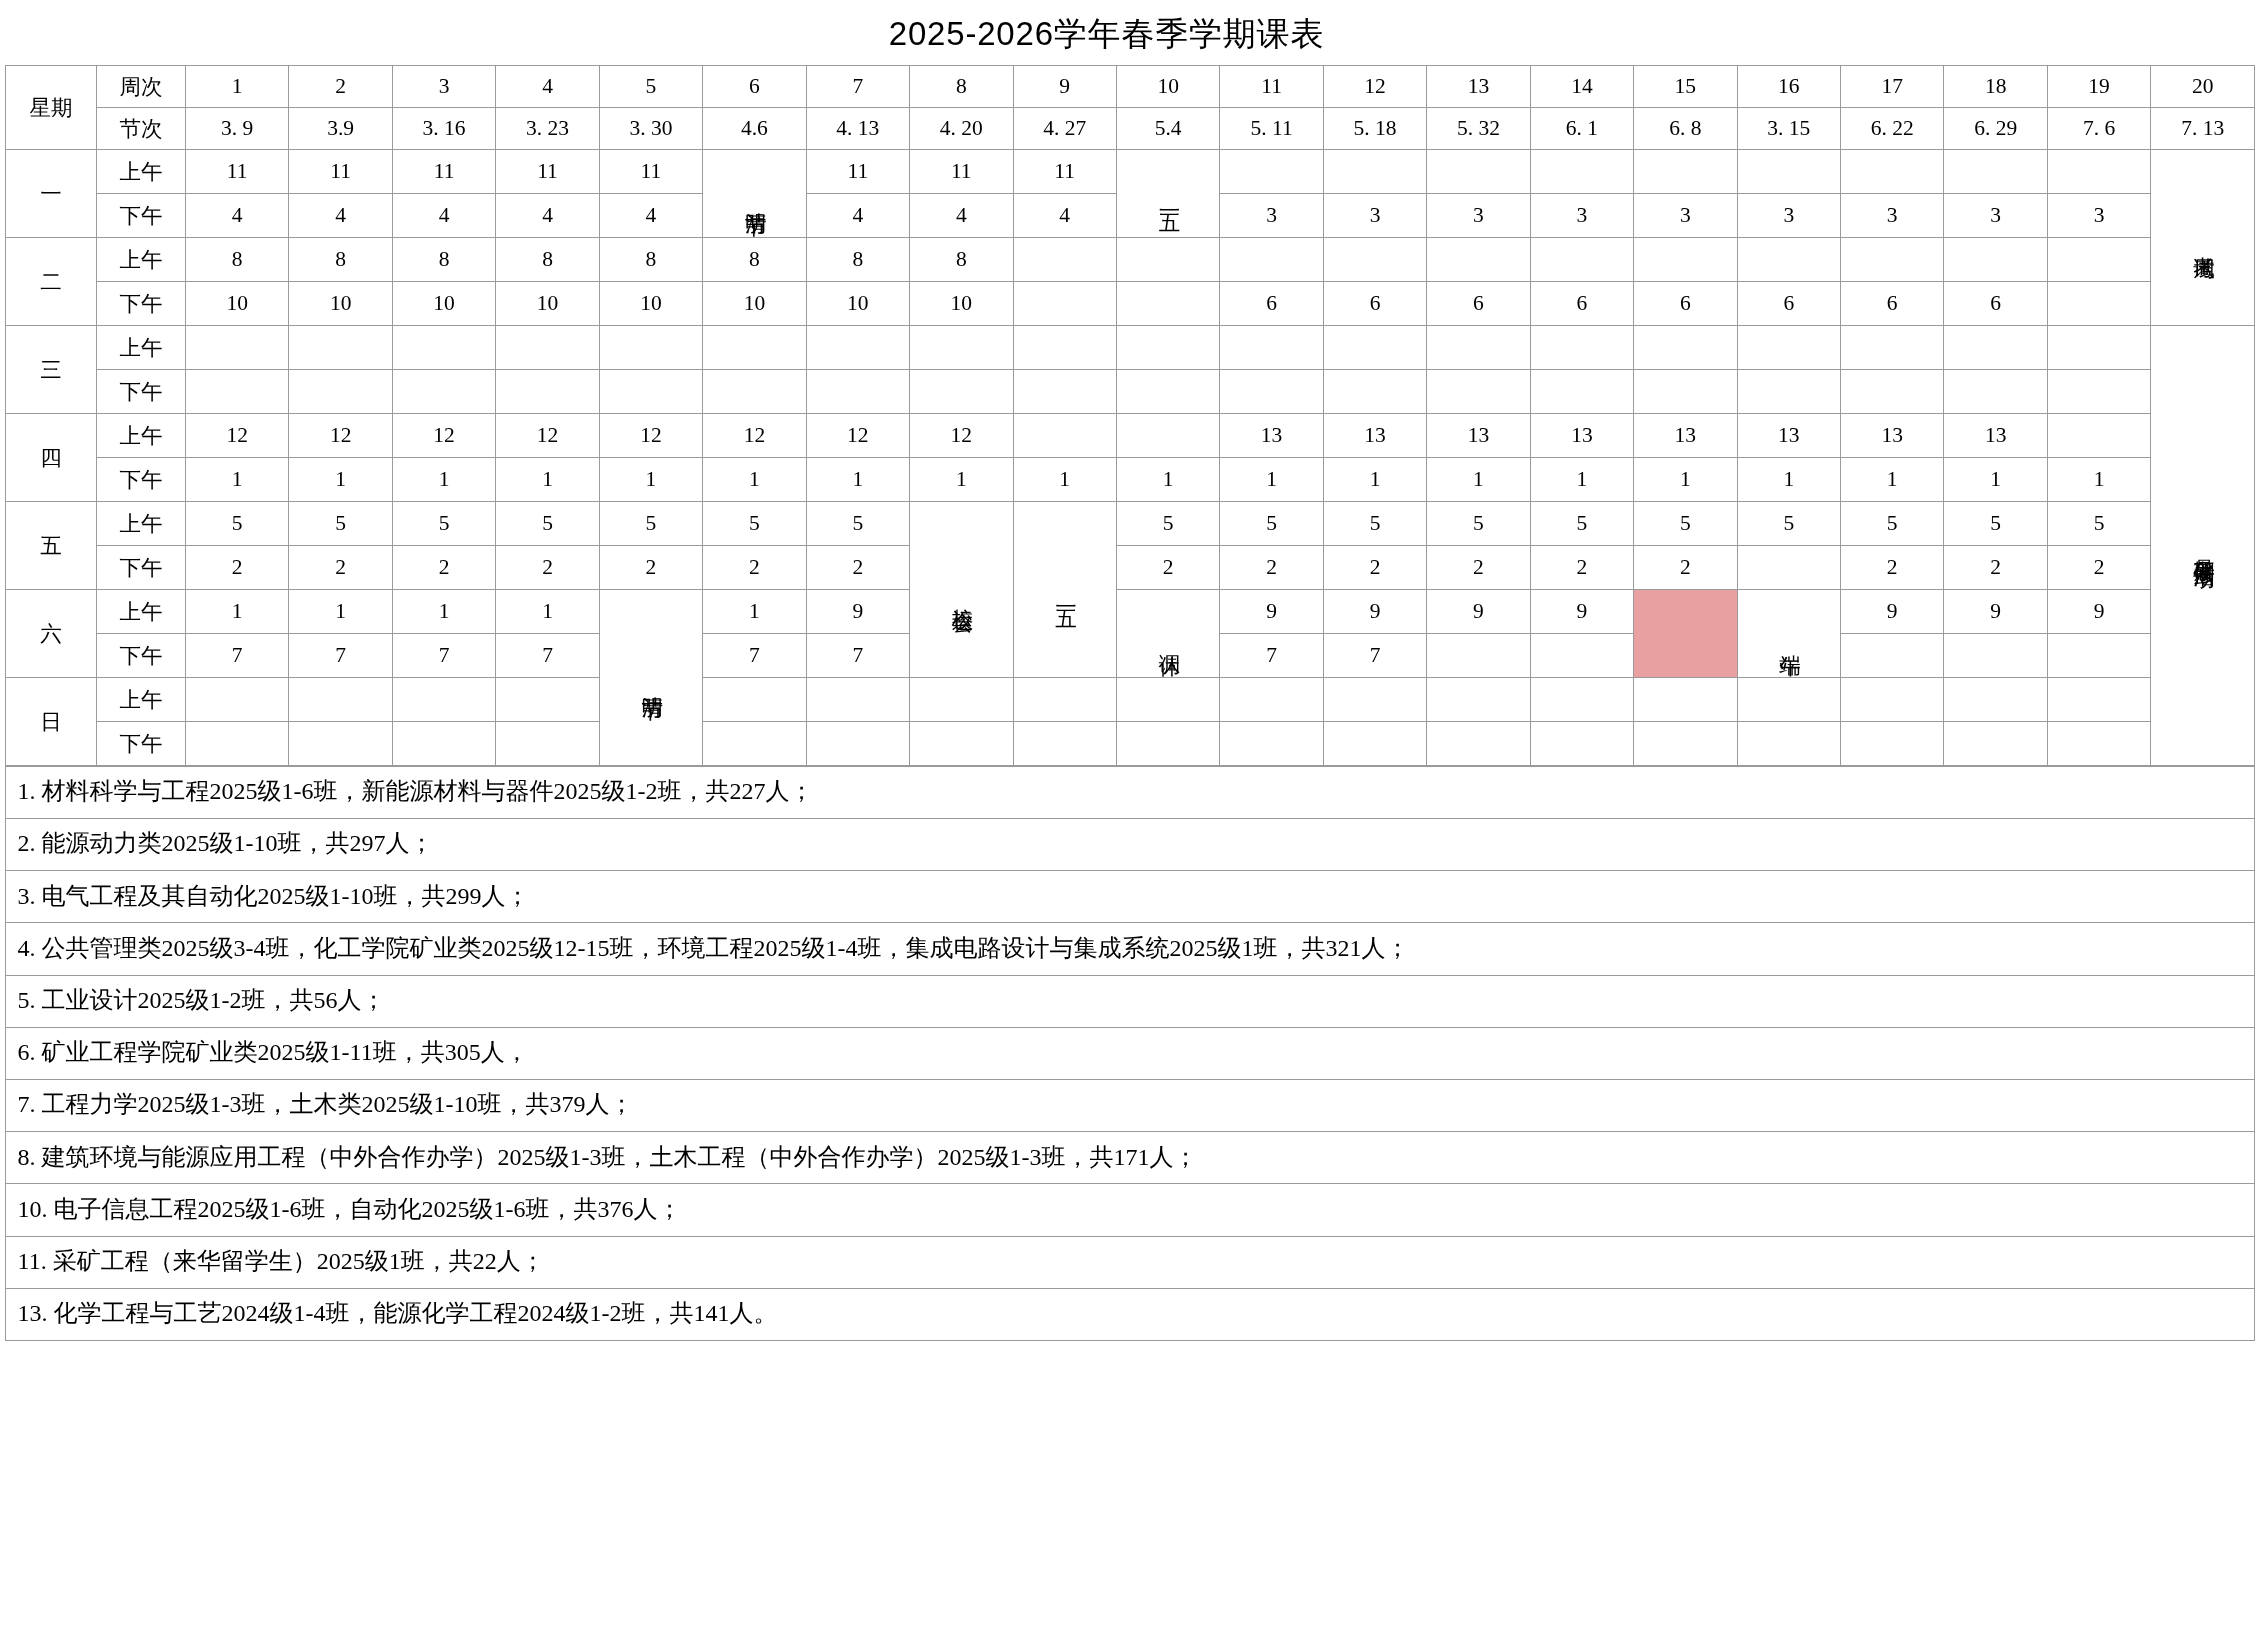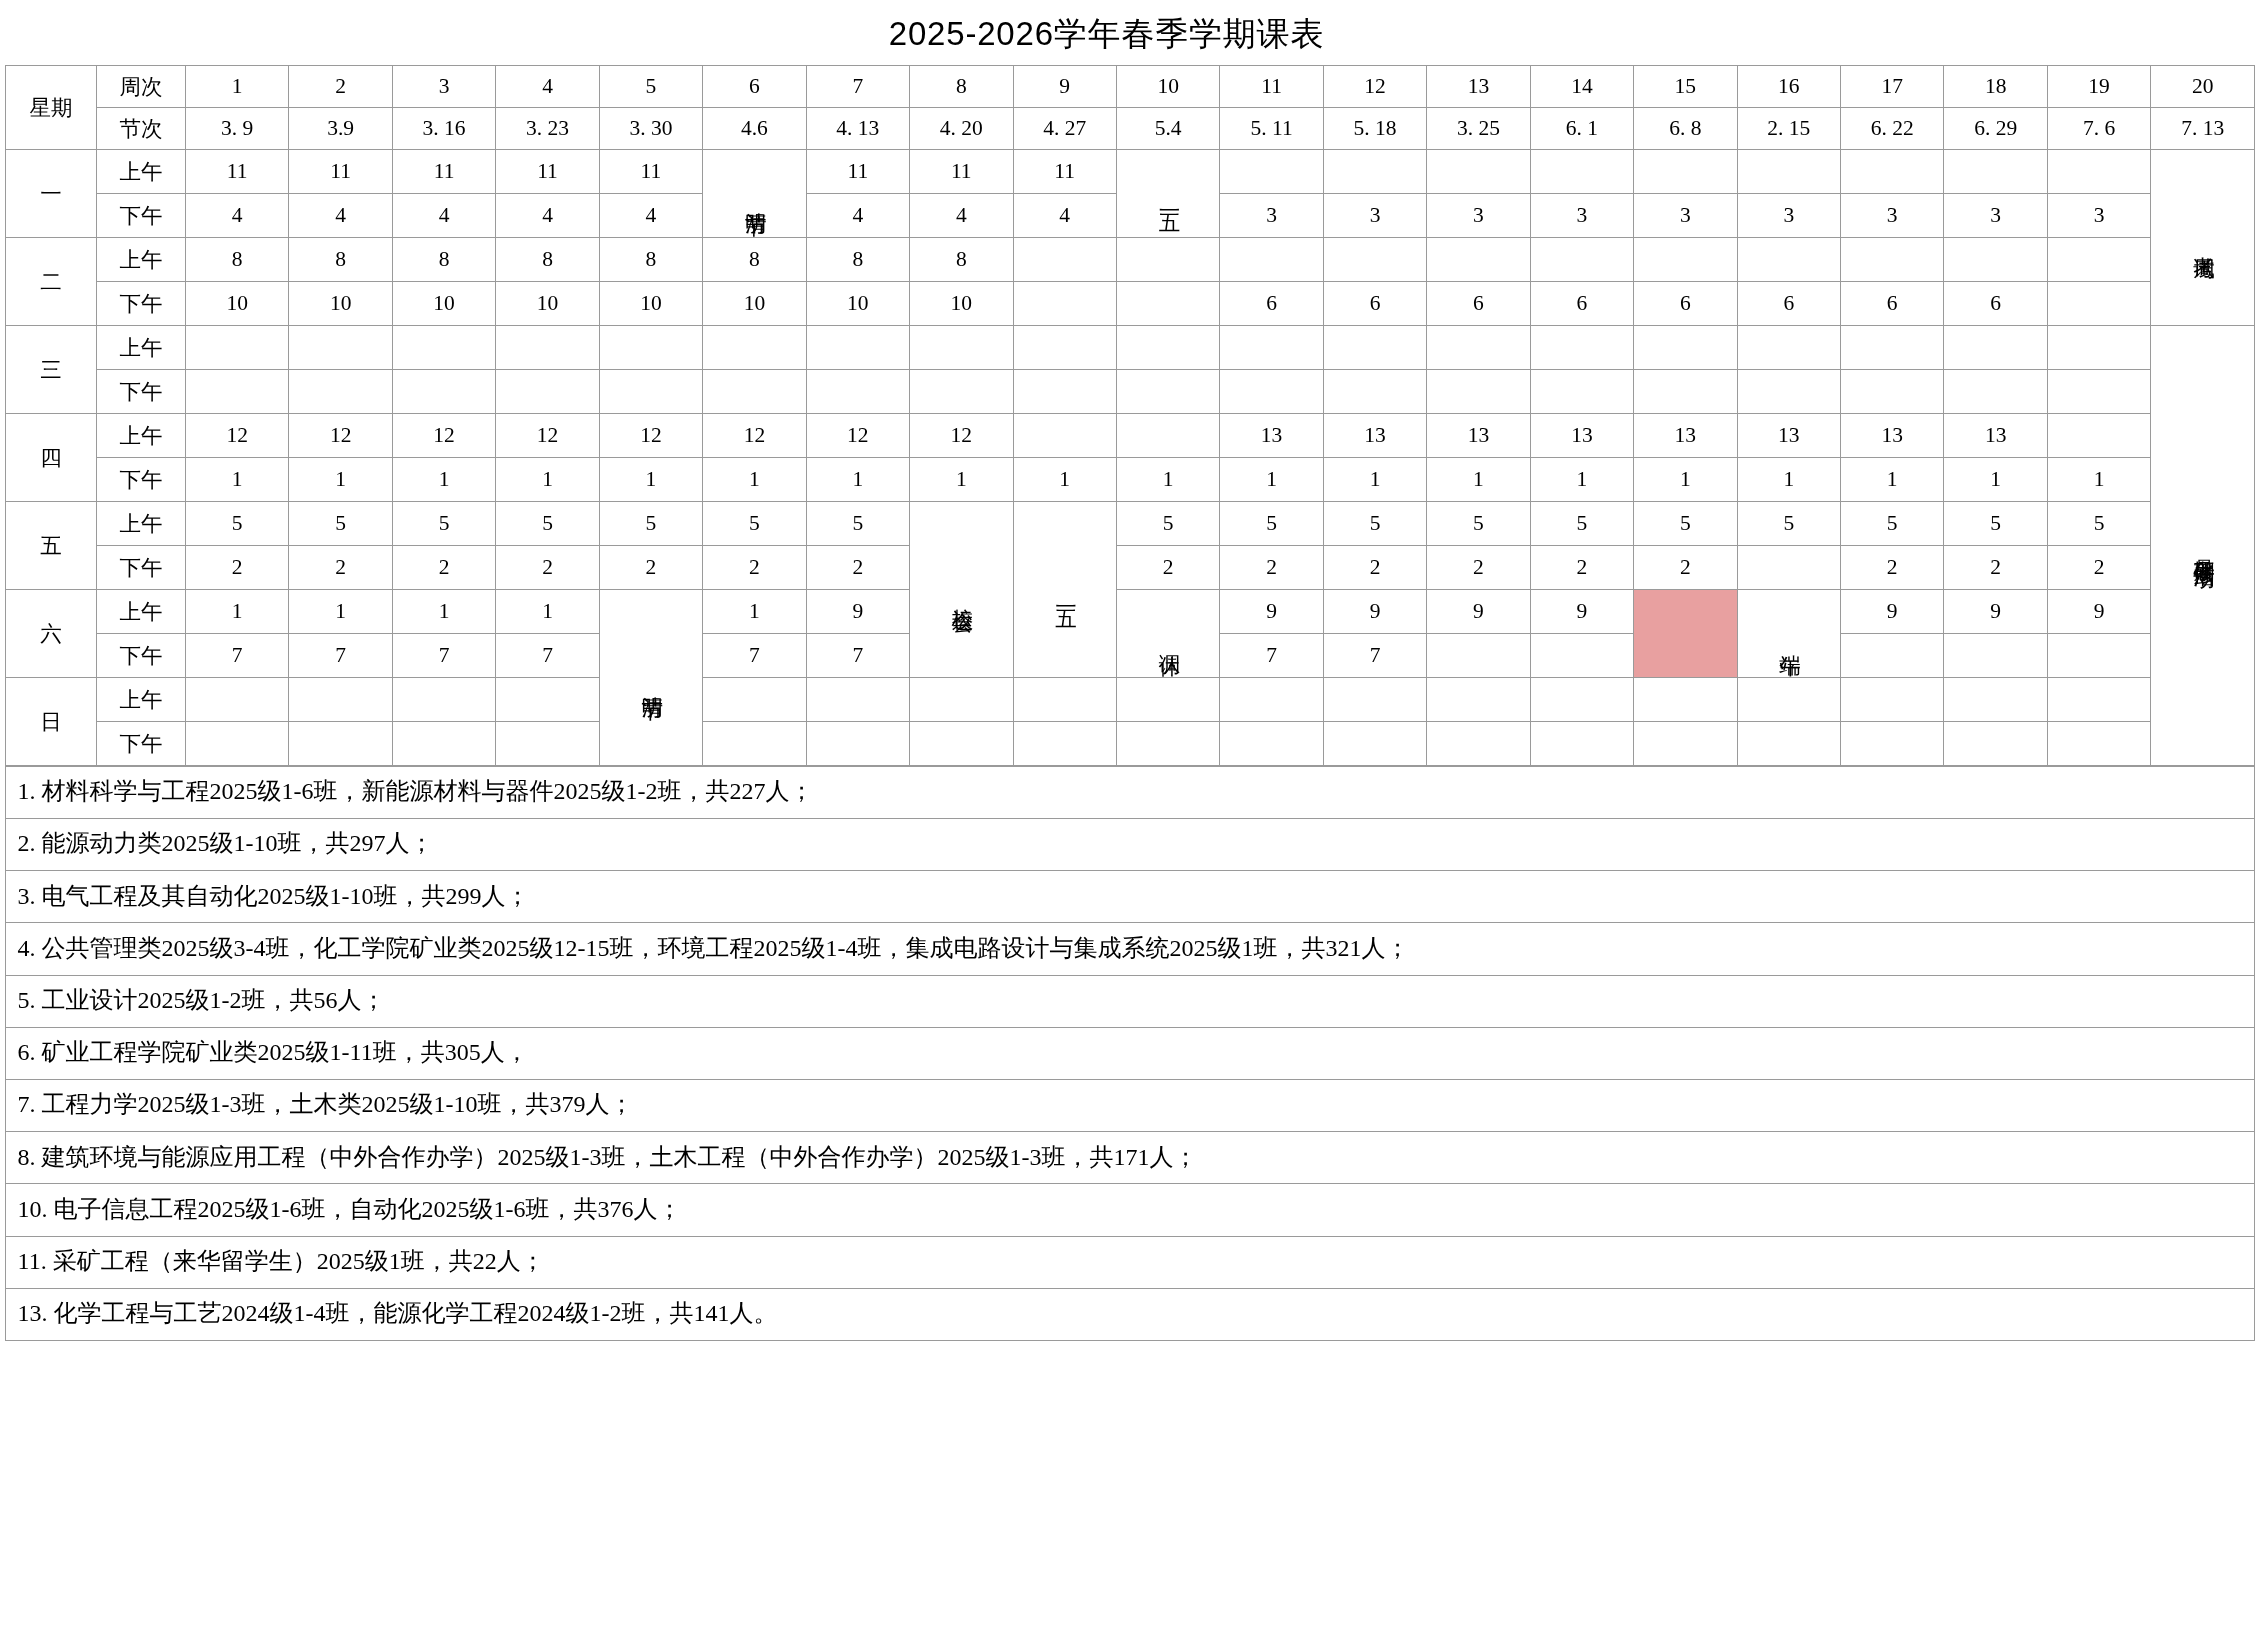--- a/index.html
+++ b/index.html
@@ -131,24 +131,24 @@
         <td class="weekdate">3. 16</td>
         <td class="weekdate">3. 23</td>
         <td class="weekdate">3. 30</td>
         <td class="weekdate">4.6</td>
         <td class="weekdate">4. 13</td>
         <td class="weekdate">4. 20</td>
         <td class="weekdate">4. 27</td>
         <td class="weekdate">5.4</td>
         <td class="weekdate">5. 11</td>
         <td class="weekdate">5. 18</td>
-        <td class="weekdate">3. 25</td>
+        <td class="weekdate">5. 32</td>
         <td class="weekdate">6. 1</td>
         <td class="weekdate">6. 8</td>
-        <td class="weekdate">2. 15</td>
+        <td class="weekdate">3. 15</td>
         <td class="weekdate">6. 22</td>
         <td class="weekdate">6. 29</td>
         <td class="weekdate">7. 6</td>
         <td class="weekdate">7. 13</td>
       </tr>
 
       <tr>
         <td class="dayhdr" rowspan="2">一</td>
         <td class="periodhdr">上午</td>
         <td>11</td>

